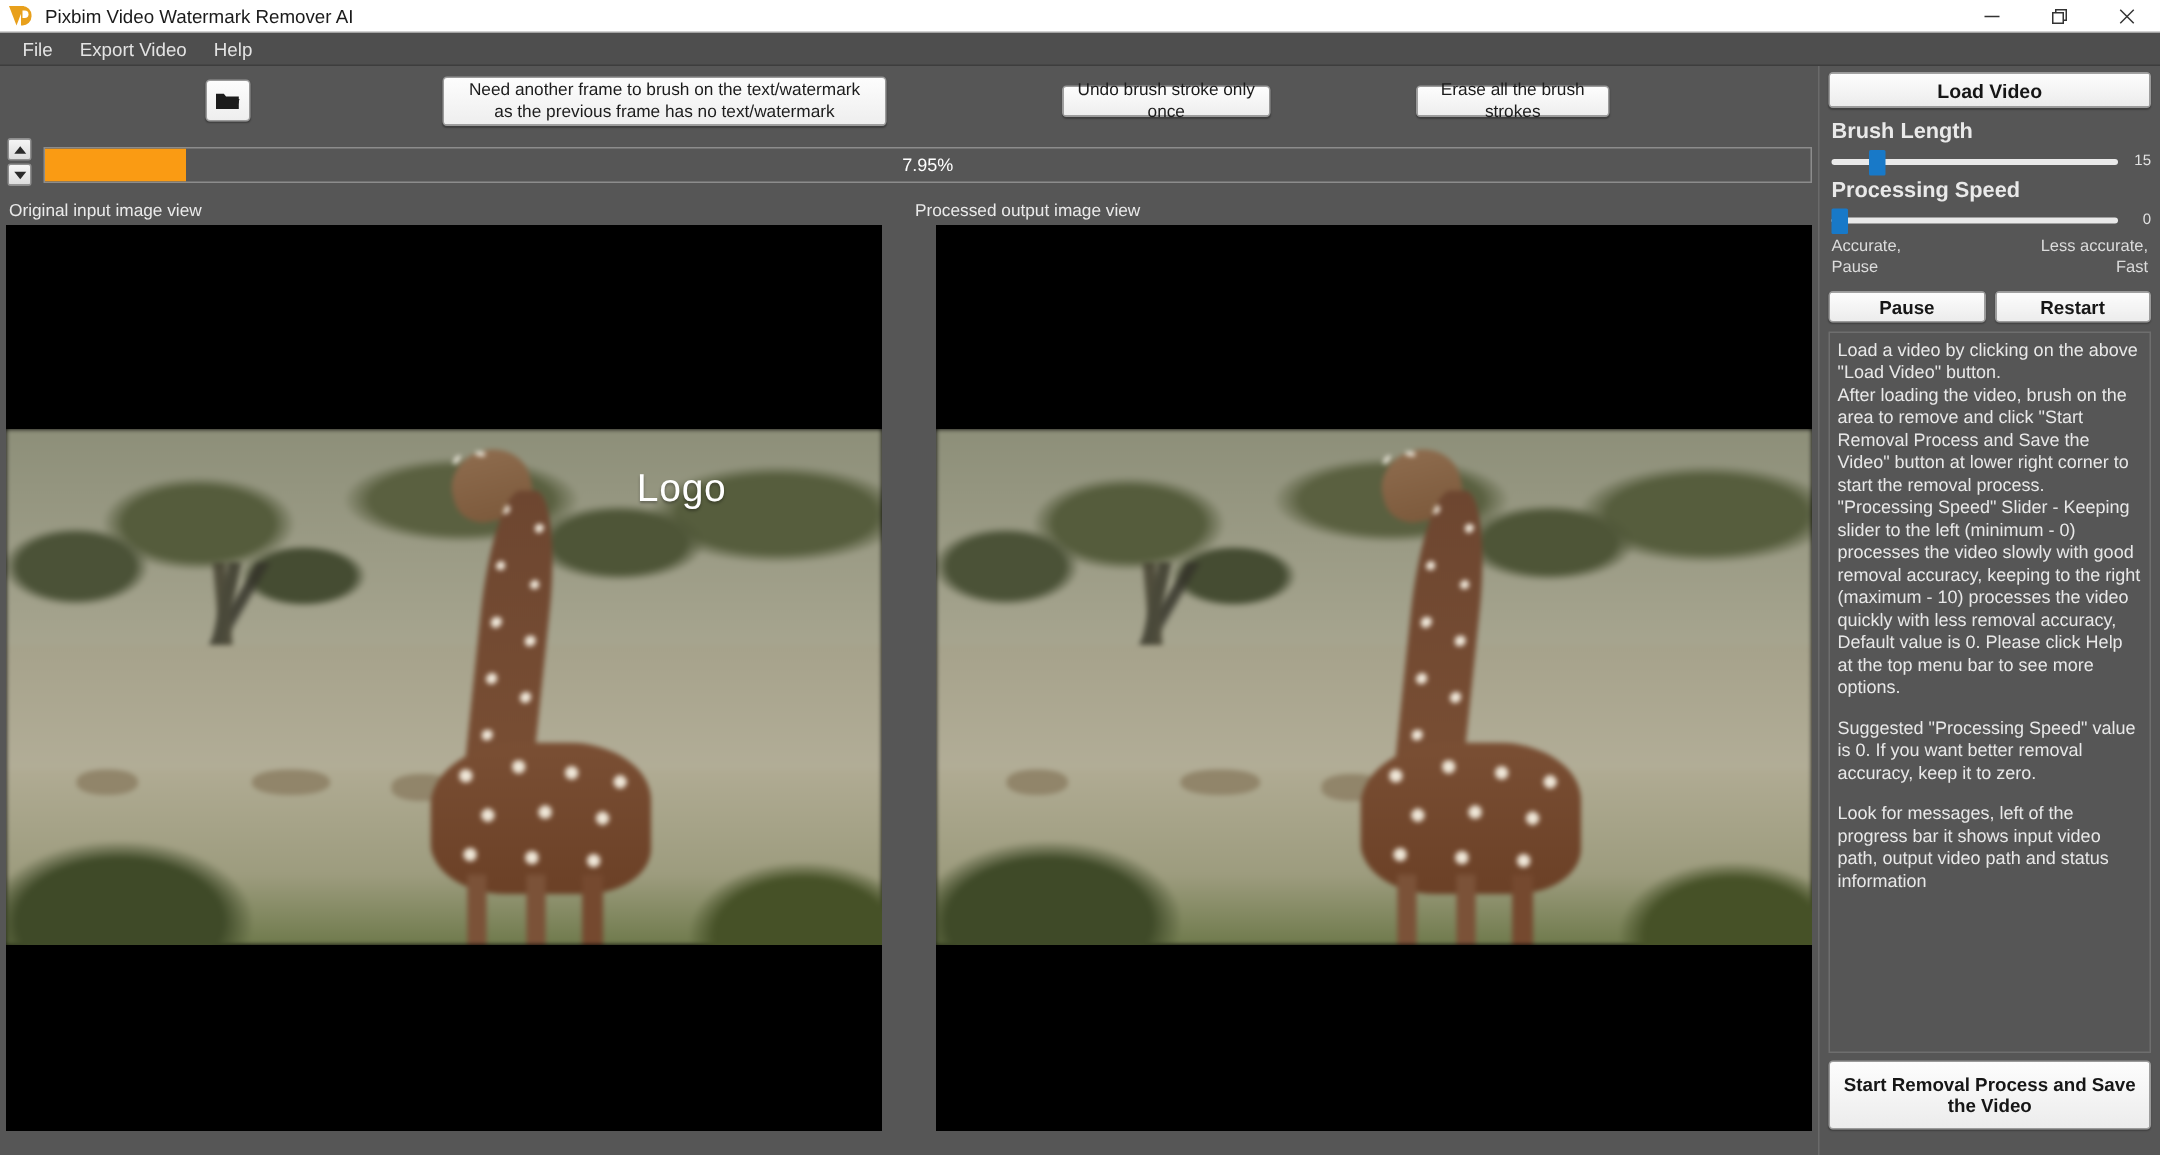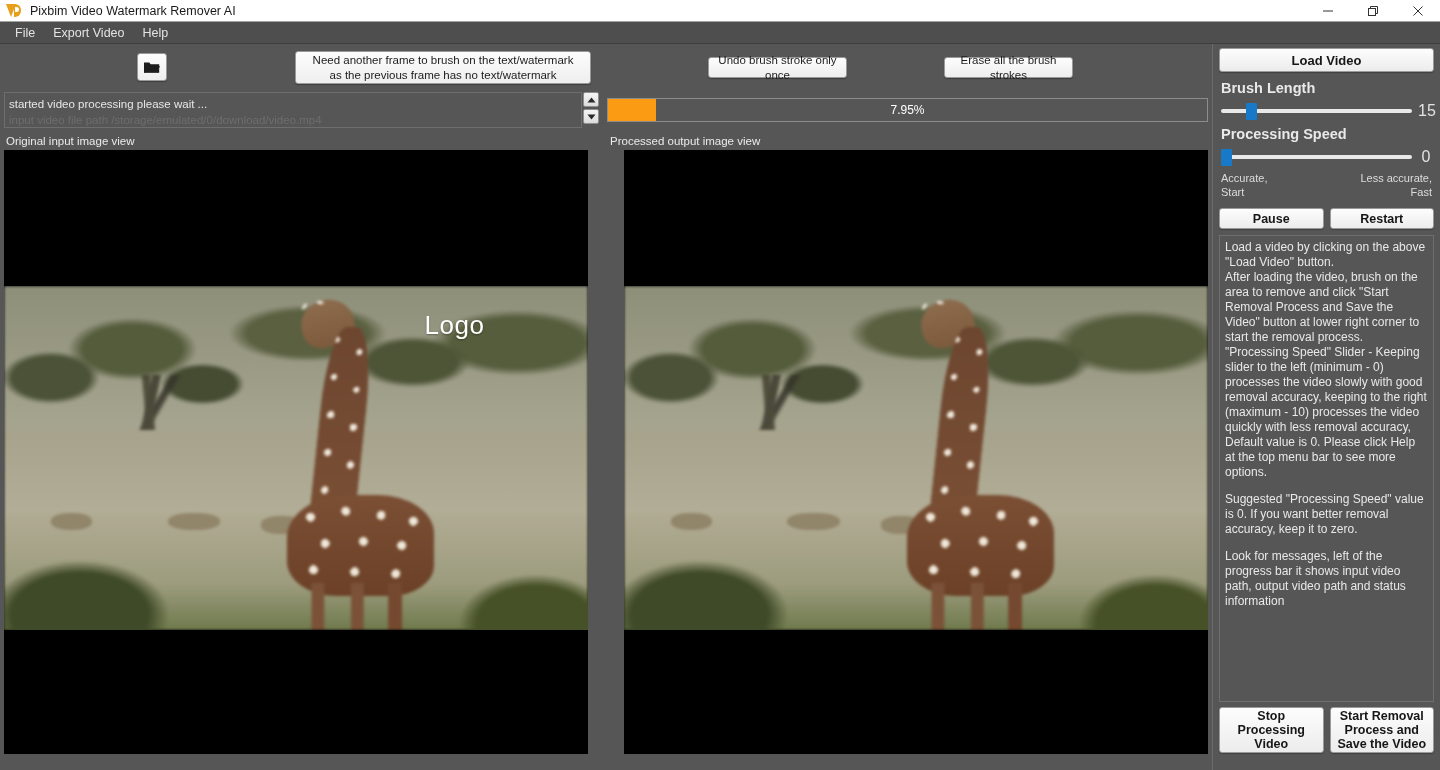--- a/index.html
+++ b/index.html
@@ -262,21 +262,21 @@
   }
   .slider-row { display: flex; align-items: center; gap: 6px; margin-bottom: 2px; }
   .slider {
     position: relative; height: 4px; background: #e9e9e9;
     flex: 1; border-radius: 2px; margin-left: 2px;
   }
   .slider .knob {
     position: absolute; top: -6px; width: 11px; height: 17px;
     background: #1879c8; border-radius: 1px;
   }
-  .slider-val { font-size: 16px; color: #e2e2e2; width: 16px; text-align: center; flex: none; }
+  .slider-val { font-size: 10px; color: #e2e2e2; width: 16px; text-align: right; flex: none; }
   #speed-legend {
     display: flex; justify-content: space-between;
     font-size: 11px; color: #dcdcdc; margin: 3px 2px 0 2px; line-height: 14px;
   }
   #speed-legend .rt { text-align: right; }
   #pause-restart { display: flex; gap: 6px; margin-top: 9px; }
   #pause-btn, #restart-btn { flex: 1; height: 21px; font-size: 12.5px; font-weight: bold; }
   #help-text {
     margin-top: 6px; flex: 1;
     border: 1px solid #6e6e6e; background: #565656;
@@ -345,24 +345,20 @@
           </svg>
         </span>
       </div>
       <div class="tb-btn" id="hint-btn" style="white-space:pre-line">Need another frame to brush on the text/watermark
 as the previous frame has no text/watermark</div>
       <div class="tb-btn" id="undo-btn">Undo brush stroke only once</div>
       <div class="tb-btn" id="erase-btn">Erase all the brush strokes</div>
     </div>
 
     <div id="logrow">
-      <div id="logbox">
-        <div class="line">started video processing please wait ...</div>
-        <div class="line dim">input video file path /storage/emulated/0/download/video.mp4</div>
-      </div>
       <div id="logscroll">
         <div class="arrow">
           <svg width="9" height="6" viewBox="0 0 9 6">
               <polygon points="4.5,0.5 8.5,5.5 0.5,5.5" fill="#2a2a2a"></polygon>
             </svg>
         </div>
         <div class="arrow">
           <svg width="9" height="6" viewBox="0 0 9 6">
               <polygon points="0.5,0.5 8.5,0.5 4.5,5.5" fill="#2a2a2a"></polygon>
             </svg>
@@ -448,36 +444,35 @@
 
     <div class="panel-h">Processing Speed</div>
     <div class="slider-row">
       <div class="slider" id="speed-slider">
         <div class="knob" id="speed-knob" style="left: 0%;"></div>
       </div>
       <div class="slider-val">0</div>
     </div>
     <div id="speed-legend">
       <div style="white-space:pre-line">Accurate,
-Start</div>
+Pause</div>
       <div class="rt" style="white-space:pre-line">Less accurate,
 Fast</div>
     </div>
 
     <div id="pause-restart">
       <div class="panel-btn" id="pause-btn">Pause</div>
       <div class="panel-btn" id="restart-btn">Restart</div>
     </div>
 
     <div id="help-text">
       <p>Load a video by clicking on the above "Load Video" button.
 After loading the video, brush on the area to remove and click "Start Removal Process and Save the Video" button at lower right corner to start the removal process.
 "Processing Speed" Slider - Keeping slider to the left (minimum - 0) processes the video slowly with good removal accuracy, keeping to the right (maximum - 10) processes the video quickly with less removal accuracy, Default value is 0. Please click Help at the top menu bar to see more options.</p>
       <p>Suggested "Processing Speed" value is 0. If you want better removal accuracy, keep it to zero.</p>
       <p>Look for messages, left of the progress bar it shows input video path, output video path and status information</p>
     </div>
 
     <div id="bottom-btns">
-      <div class="panel-btn" id="stop-btn">Stop Processing Video</div>
       <div class="panel-btn" id="start-btn">Start Removal Process and Save the Video</div>
     </div>
   </div>
 </div>
 
 </body></html>

